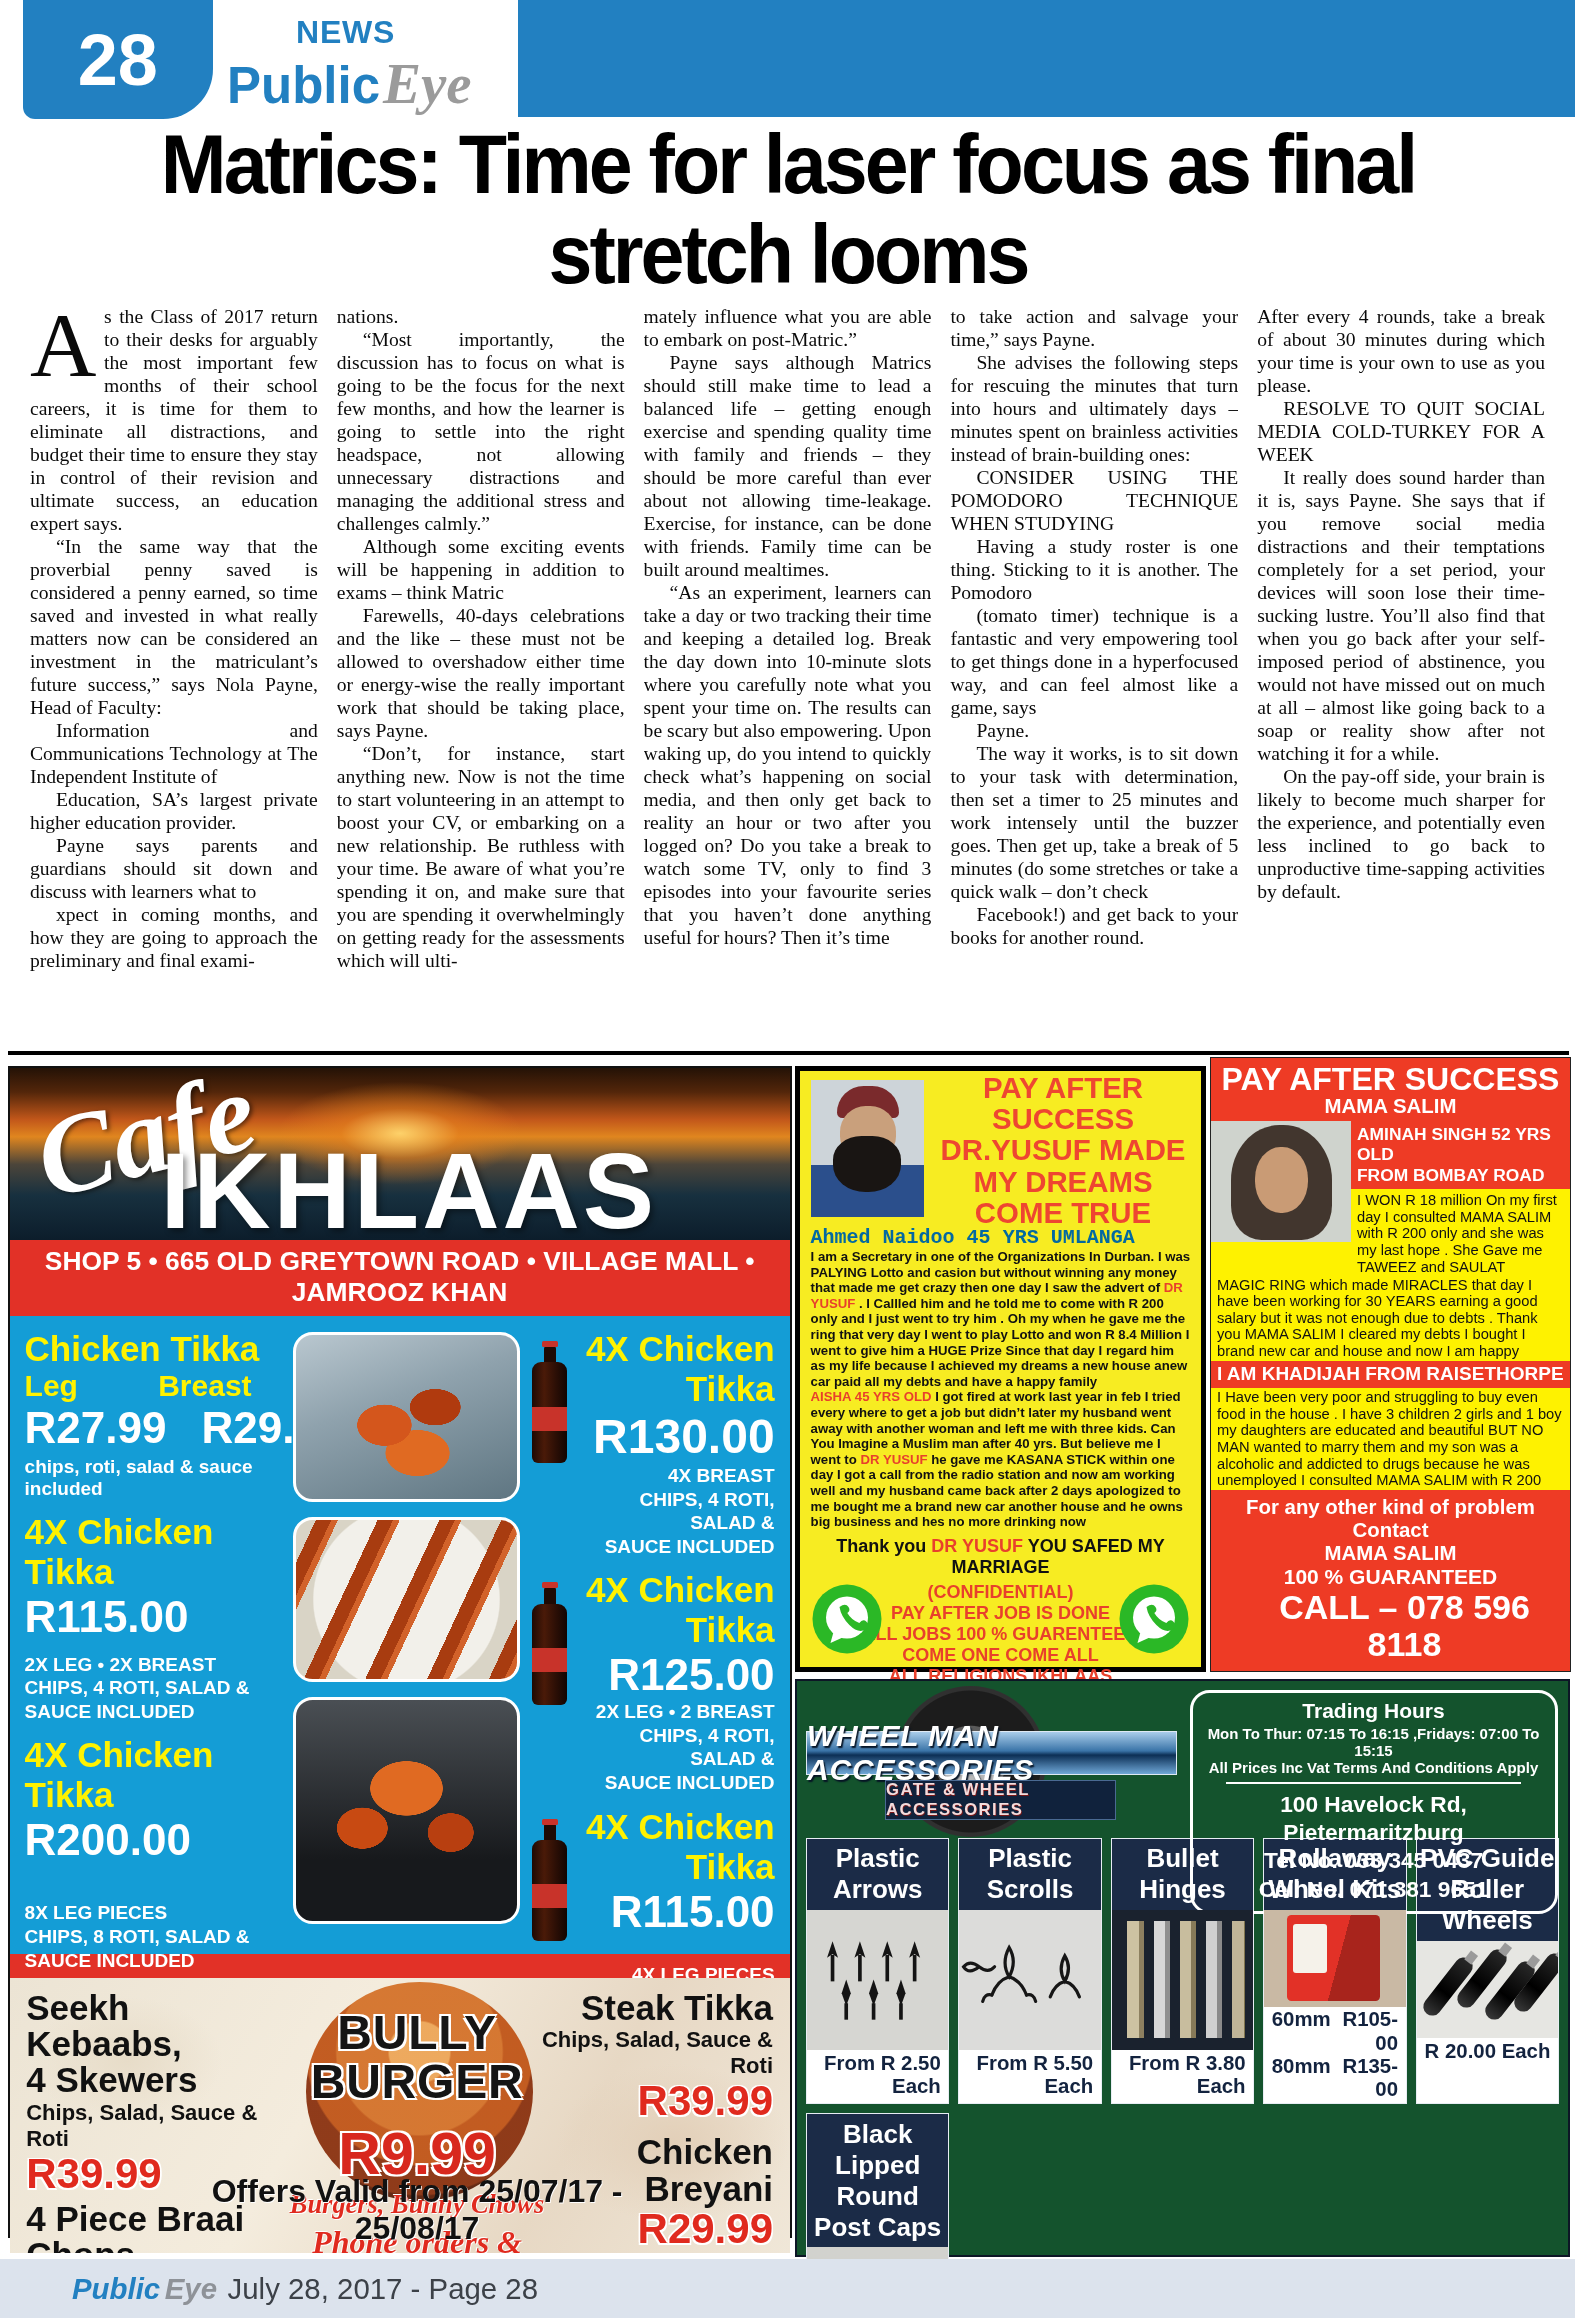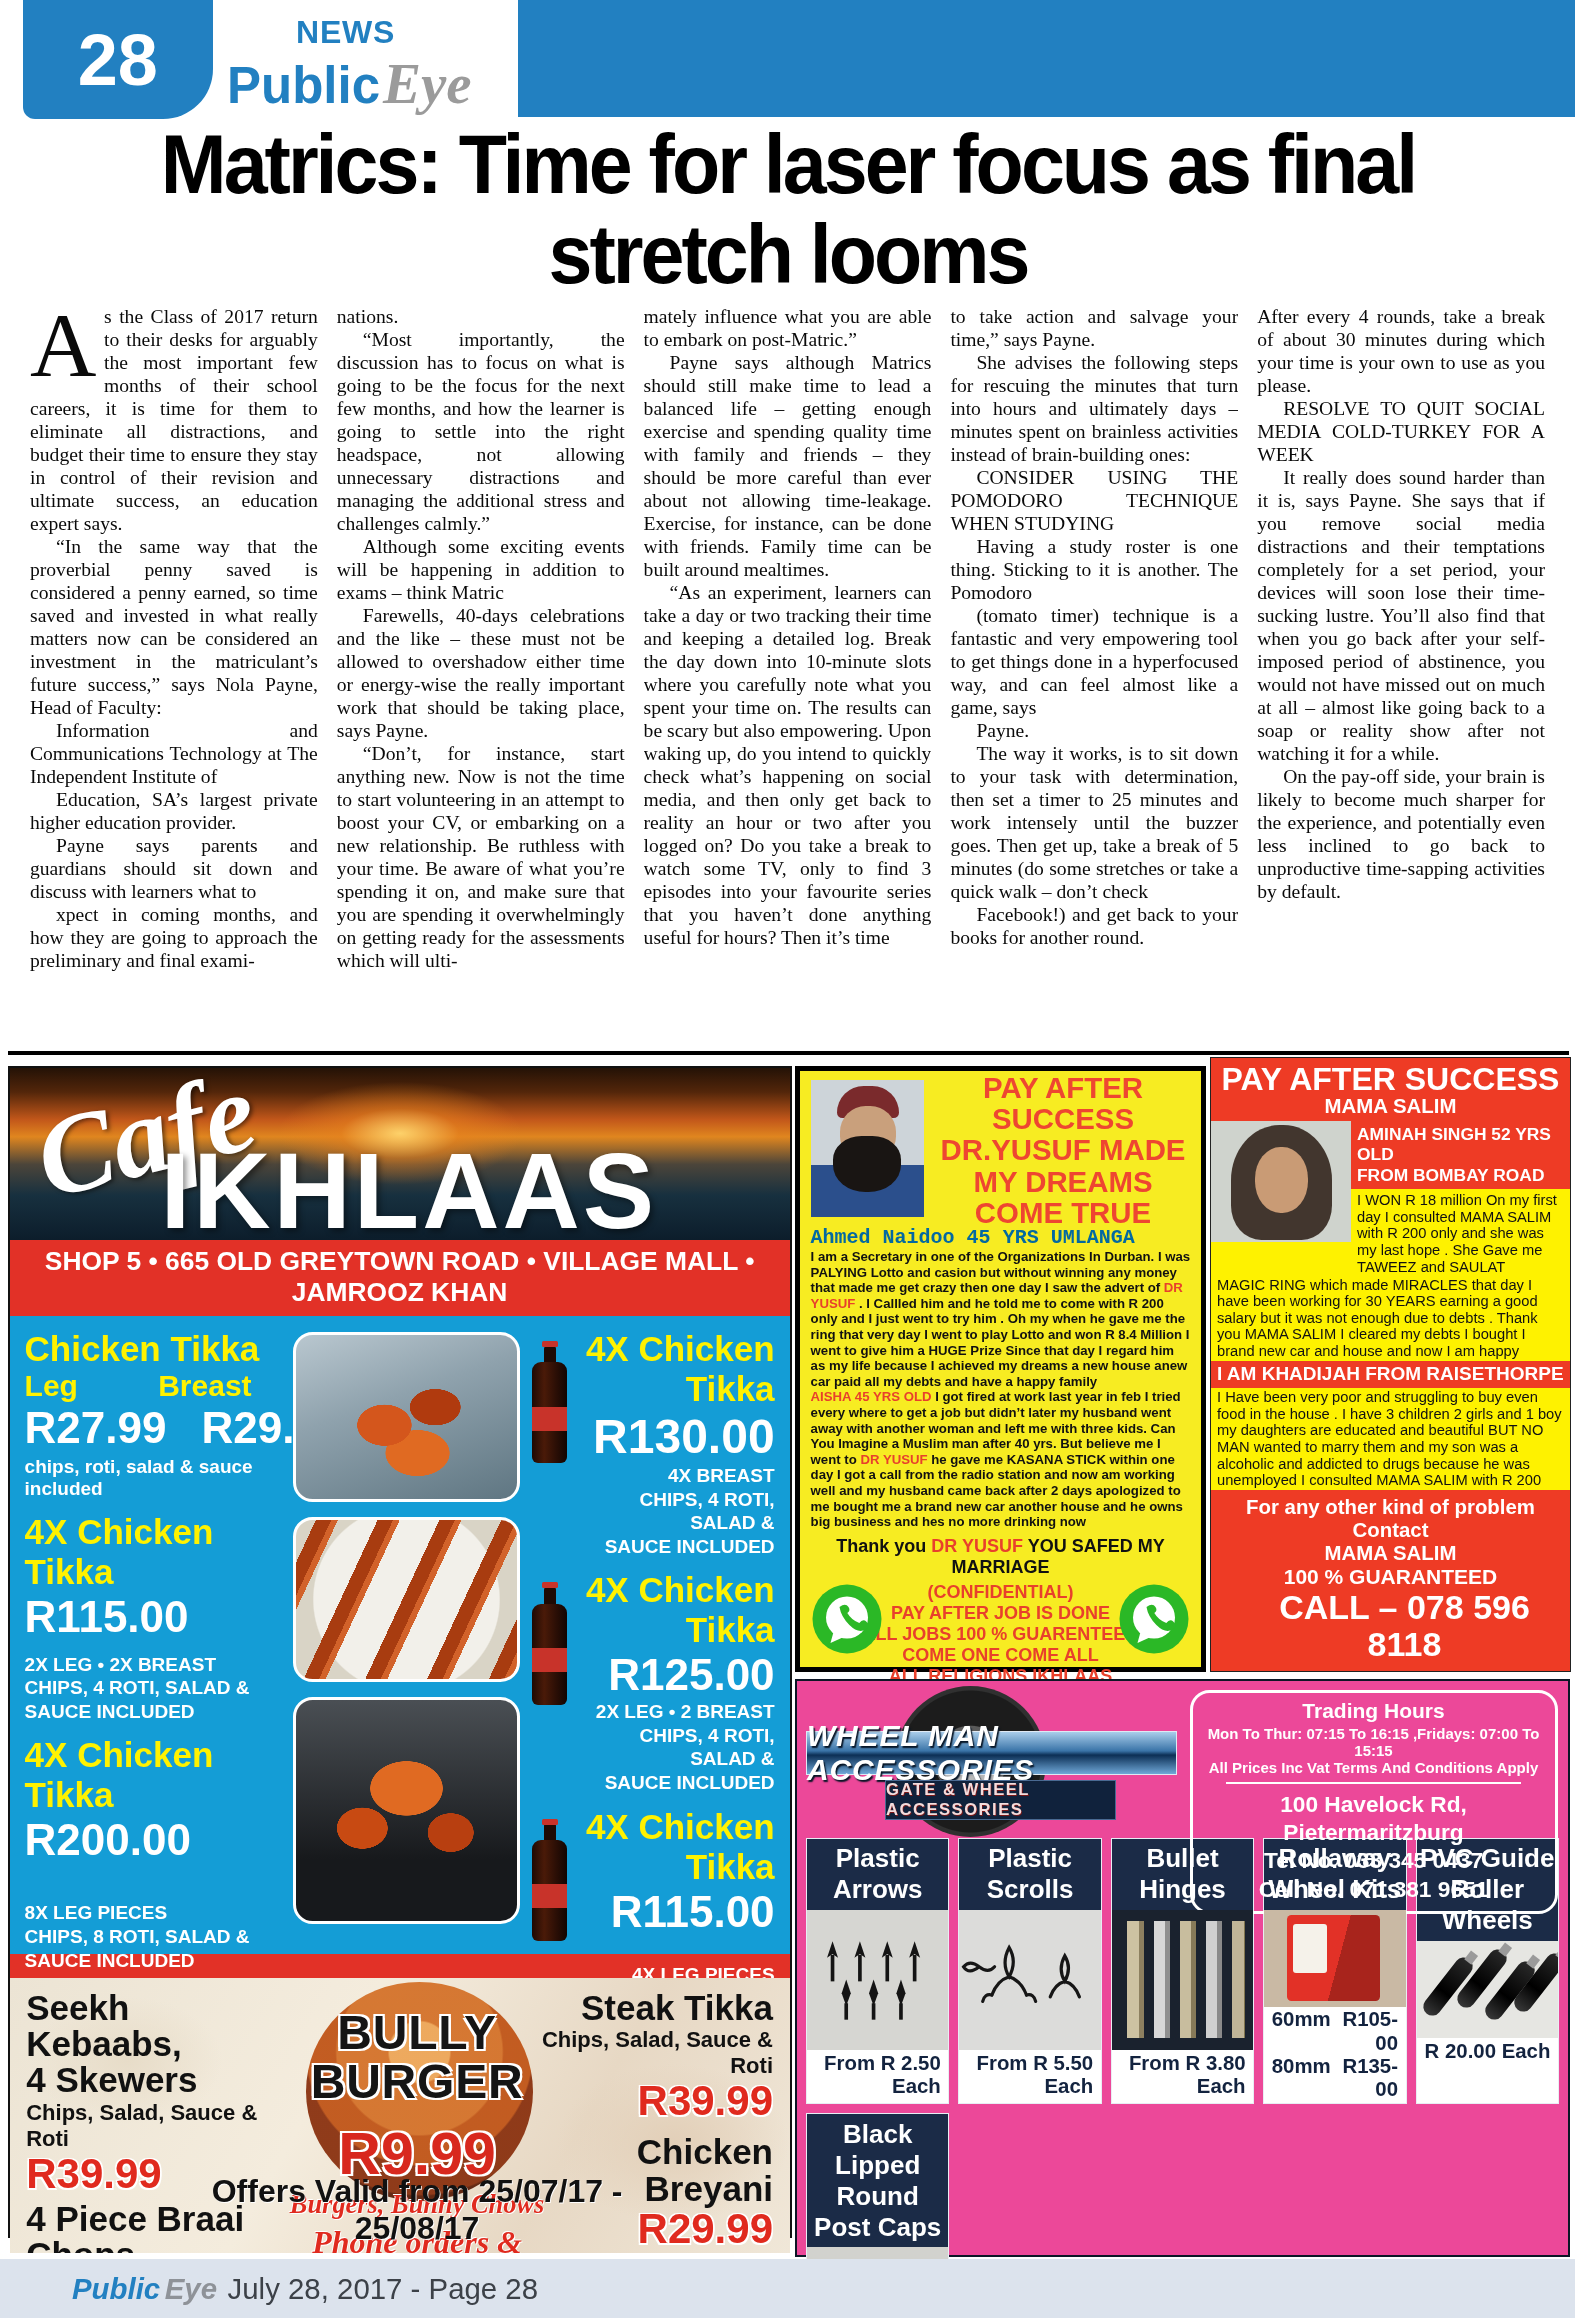--- a/index.html
+++ b/index.html
@@ -134,21 +134,21 @@
   .sa-t1title { margin-left:140px; background:#ee3b25; color:#fff; font-weight:bold; font-size:17.4px; line-height:1.2; padding:3px 6px; }
   .sa-t1a { margin-left:140px; color:#111; font-size:14.7px; line-height:16.6px; padding:3px 6px 0 6px; }
   .sa-text { color:#111; font-size:14.7px; line-height:16.6px; padding:1.5px 6px; }
   .sa-band { background:#ee3b25; color:#fff; font-weight:bold; font-size:19px; padding:2.3px 6px; }
   .sa-footer { position:absolute; left:0; bottom:0; width:100%; background:#ee3b25; color:#fff; text-align:center; padding:6px 0 7.6px; }
   .sa-f1 { font-weight:bold; font-size:20.4px; } .sa-f2 { font-weight:bold; font-size:20.4px; }
   .sa-f3 { font-weight:bold; font-size:21px; }
   .sa-call { font-weight:bold; font-size:34px; line-height:1.1;margin-left:28px; }
 
   
-  .wheel { position:absolute; left:795px; top:1679px; width:775px; height:578px; background:#ec4899;
+  .wheel { position:absolute; left:795px; top:1679px; width:775px; height:578px; background:#14532d;
     border:2.3px solid #0d1626; font-family:"Liberation Sans",sans-serif; padding:7.6px 9px; }
   .wm-top { position:relative; height:140px; }
   .tire { position:absolute; left:89px; top:-3px; width:151px; height:151px; border-radius:50%;
     background:radial-gradient(circle,#b8b8b8 0 28%, #5a5a5a 29% 33%, #1c1c1c 34% 66%, #303030 67% 100%); }
   .wm-logo { position:absolute; left:0; top:42px; width:371px; height:44px; z-index:2;
     background:linear-gradient(180deg,#a9cdea,#3a74a8 45%,#0c2f55 55%,#70a8d8); border:1.5px solid #dfe9f3;
     color:#fff; font-weight:bold; font-style:italic; font-size:30px; letter-spacing:0.8px;
     display:flex; align-items:center; justify-content:center; text-shadow:1.5px 1.5px 1.5px #061425; }
   .wm-sublogo { position:absolute; left:79px; top:91px; width:231px; height:40px; z-index:2;
     background:#10223c; border:1.5px solid #4a6a92; color:#f4dcdc; font-weight:bold; font-size:16.6px; letter-spacing:1.5px;

